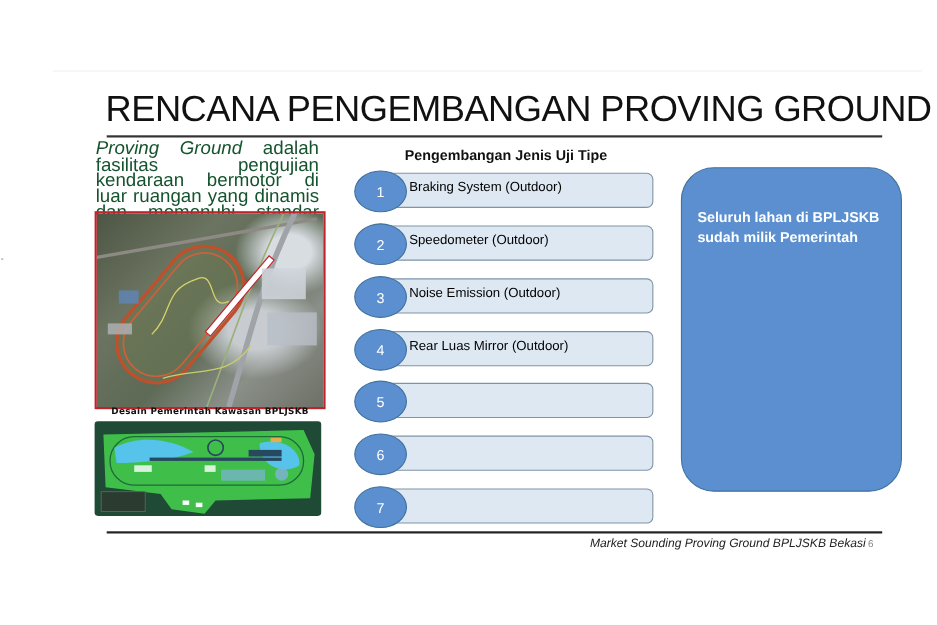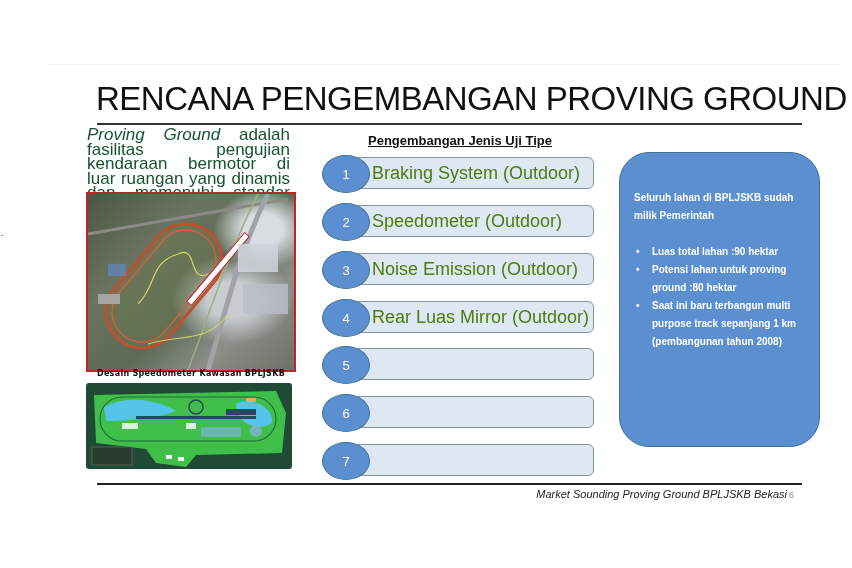--- a/index.html
+++ b/index.html
@@ -32,40 +32,40 @@
       position:absolute; left:86px; top:369px; width:210px; text-align:center;
       font-size:8px; font-weight:bold; color:#111; letter-spacing:0.3px;
       font-family: "DejaVu Sans", sans-serif;
     }
     .masterplan {
       position:absolute; left:86px; top:383px; width:206px; height:86px; background:#1f4a35;
       border-radius:3px; overflow:hidden;
     }
     .subtitle {
       position:absolute; left:368px; top:133px; font-size:13px; font-weight:bold;
-      text-decoration:underline; color:#111;
+      color:#111;
     }
     .test-item { position:absolute; left:322px; width:272px; height:36px; }
     .test-box {
       position:absolute; left:20px; top:2px; width:250px; height:30px;
       background:#dde8f3; border:1px solid #7f94a8; border-radius:6px;
     }
     .test-label {
-      position:absolute; left:50px; top:8px; font-size:18px; color:#4d7c0f; white-space:nowrap;
+      position:absolute; left:50px; top:8px; font-size:12px; color:#000000; white-space:nowrap;
     }
     .test-num {
       position:absolute; left:0; top:0; width:46px; height:36px; border-radius:50%;
       background:#5b8fd0; border:1px solid #41719c; color:#fff; font-size:13px;
       display:flex; align-items:center; justify-content:center;
     }
     .info-box {
       position:absolute; left:619px; top:152px; width:201px; height:295px;
       background:#5b8fd0; border:1.5px solid #41719c; border-radius:30px; color:#fff;
       box-sizing:border-box; padding:36px 14px 0 14px;
-      font-size:10px; font-weight:bold; line-height:18px;
+      font-size:13px; font-weight:bold; line-height:18px;
     }
     .info-head { margin-bottom:18px; }
     .info-list { margin:0; padding:0 0 0 18px; list-style:none; }
     .info-list li { position:relative; }
     .info-list li::before { content:"•"; position:absolute; left:-16px; top:0; }
     .bottom-rule { position:absolute; left:97px; top:483px; width:705px; height:2px; background:#222; }
     .footer {
       position:absolute; right:58px; top:488px; font-size:11px; font-style:italic; color:#222; white-space:nowrap;
     }
     .footer .page { font-style:normal; font-size:9px; color:#888; margin-left:2px; }
@@ -93,21 +93,21 @@
     <path d="M50 110 C70 90 60 70 90 60 C110 50 100 90 120 80" stroke="#d6d26a" stroke-width="1.2" fill="none"></path>
     <path d="M60 150 C90 140 120 150 140 120" stroke="#c8cf6a" stroke-width="1.2" fill="none"></path>
     <rect x="127" y="30" width="6" height="90" transform="rotate(40 130 75)" fill="#ffffff" stroke="#c0232b" stroke-width="1"></rect>
     <rect x="150" y="50" width="40" height="28" fill="#cfd5dc" opacity="0.85"></rect>
     <rect x="155" y="90" width="45" height="30" fill="#b8bec6" opacity="0.8"></rect>
     <rect x="20" y="70" width="18" height="12" fill="#5f86b8" opacity="0.8"></rect>
     <rect x="10" y="100" width="22" height="10" fill="#b0b4b8" opacity="0.8"></rect>
   </svg>
 </div>
 
-<div class="caption-master">Desain Speedometer Kawasan BPLJSKB</div>
+<div class="caption-master">Desain Pemerintah Kawasan BPLJSKB</div>
 
 <div class="masterplan">
   <svg width="206" height="86" viewBox="0 0 206 86">
     <path d="M8 12 L190 8 L200 30 L196 70 L110 72 L100 84 L70 80 L60 66 L10 60 Z" fill="#3fbf4a"></path>
     <rect x="14" y="14" width="176" height="44" rx="22" fill="none" stroke="#1e6b3a" stroke-width="1.2"></rect>
     <path d="M18 24 C40 12 70 16 90 28 C70 36 40 38 20 38 Z" fill="#56c3ea"></path>
     <path d="M150 20 C170 14 188 26 186 40 C176 48 150 44 150 20 Z" fill="#56c3ea"></path>
     <rect x="50" y="33" width="120" height="3" fill="#27485e"></rect>
     <circle cx="110" cy="24" r="7" fill="none" stroke="#27485e" stroke-width="1.5"></circle>
     <rect x="140" y="26" width="30" height="6" fill="#27485e"></rect>
@@ -152,21 +152,16 @@
   <div class="test-box"></div>
   <div class="test-num">6</div>
 </div>
 <div class="test-item" style="top:442px;">
   <div class="test-box"></div>
   <div class="test-num">7</div>
 </div>
 
 <div class="info-box">
   <div class="info-head">Seluruh lahan di BPLJSKB sudah milik Pemerintah</div>
-  <ul class="info-list">
-    <li>Luas total lahan :90 hektar</li>
-    <li>Potensi lahan untuk proving ground :80 hektar</li>
-    <li>Saat ini baru terbangun multi purpose track sepanjang 1 km (pembangunan tahun 2008)</li>
-  </ul>
 </div>
 
 <div class="bottom-rule"></div>
 <div class="footer"><span>Market Sounding Proving Ground BPLJSKB Bekasi</span><span class="page">6</span></div>
 
 </body></html>

